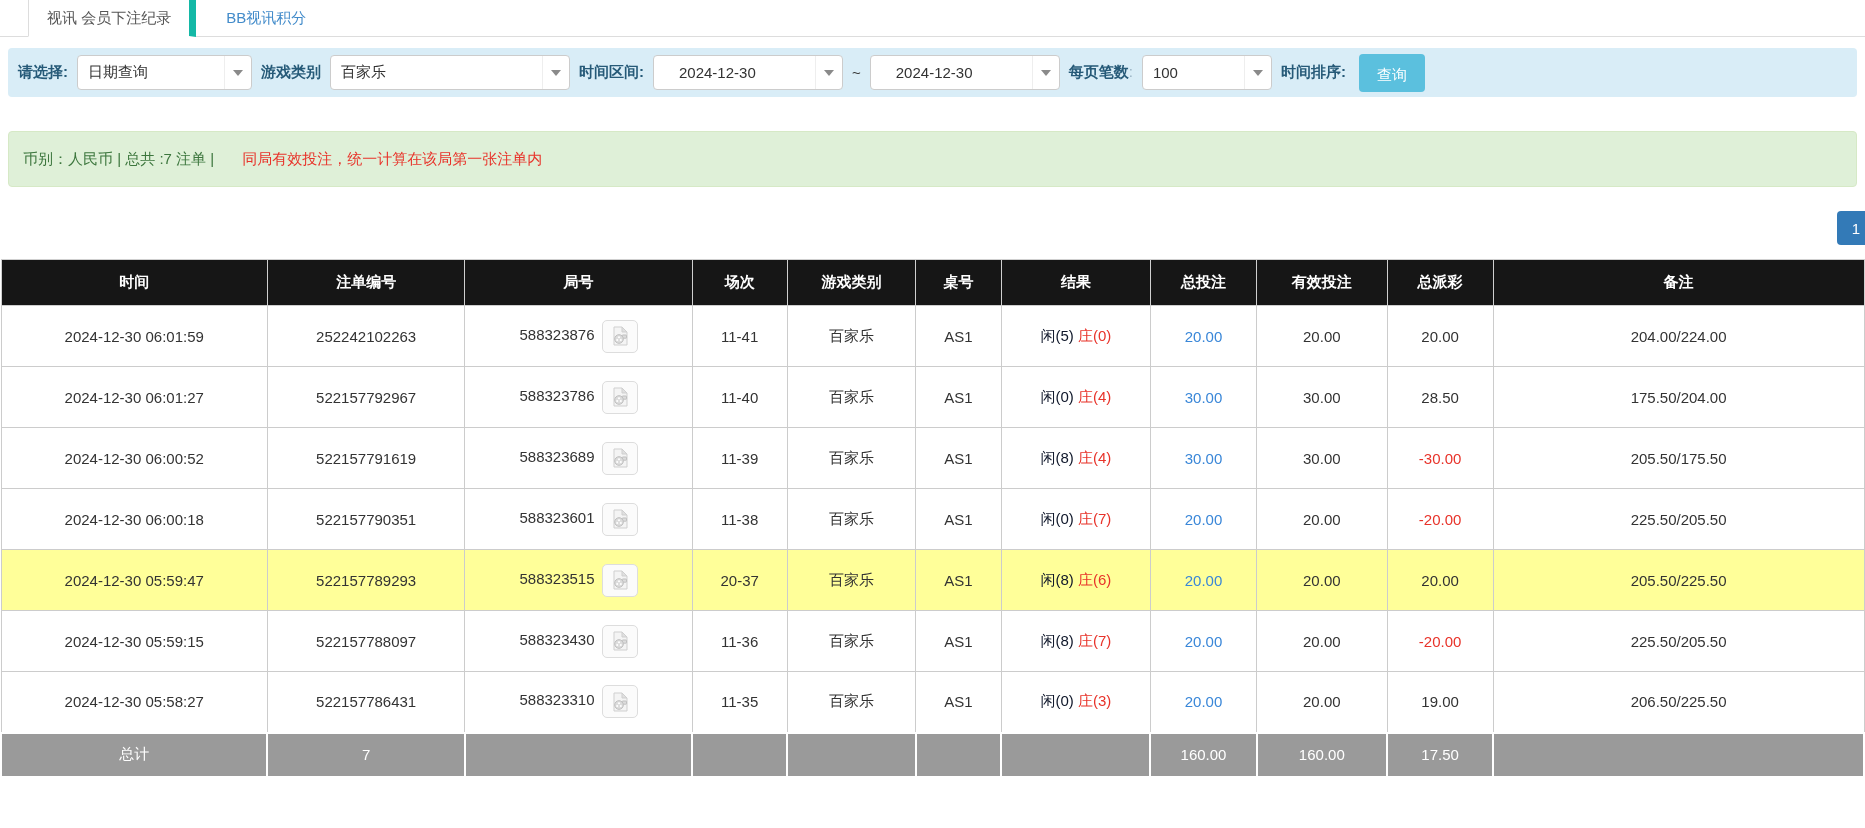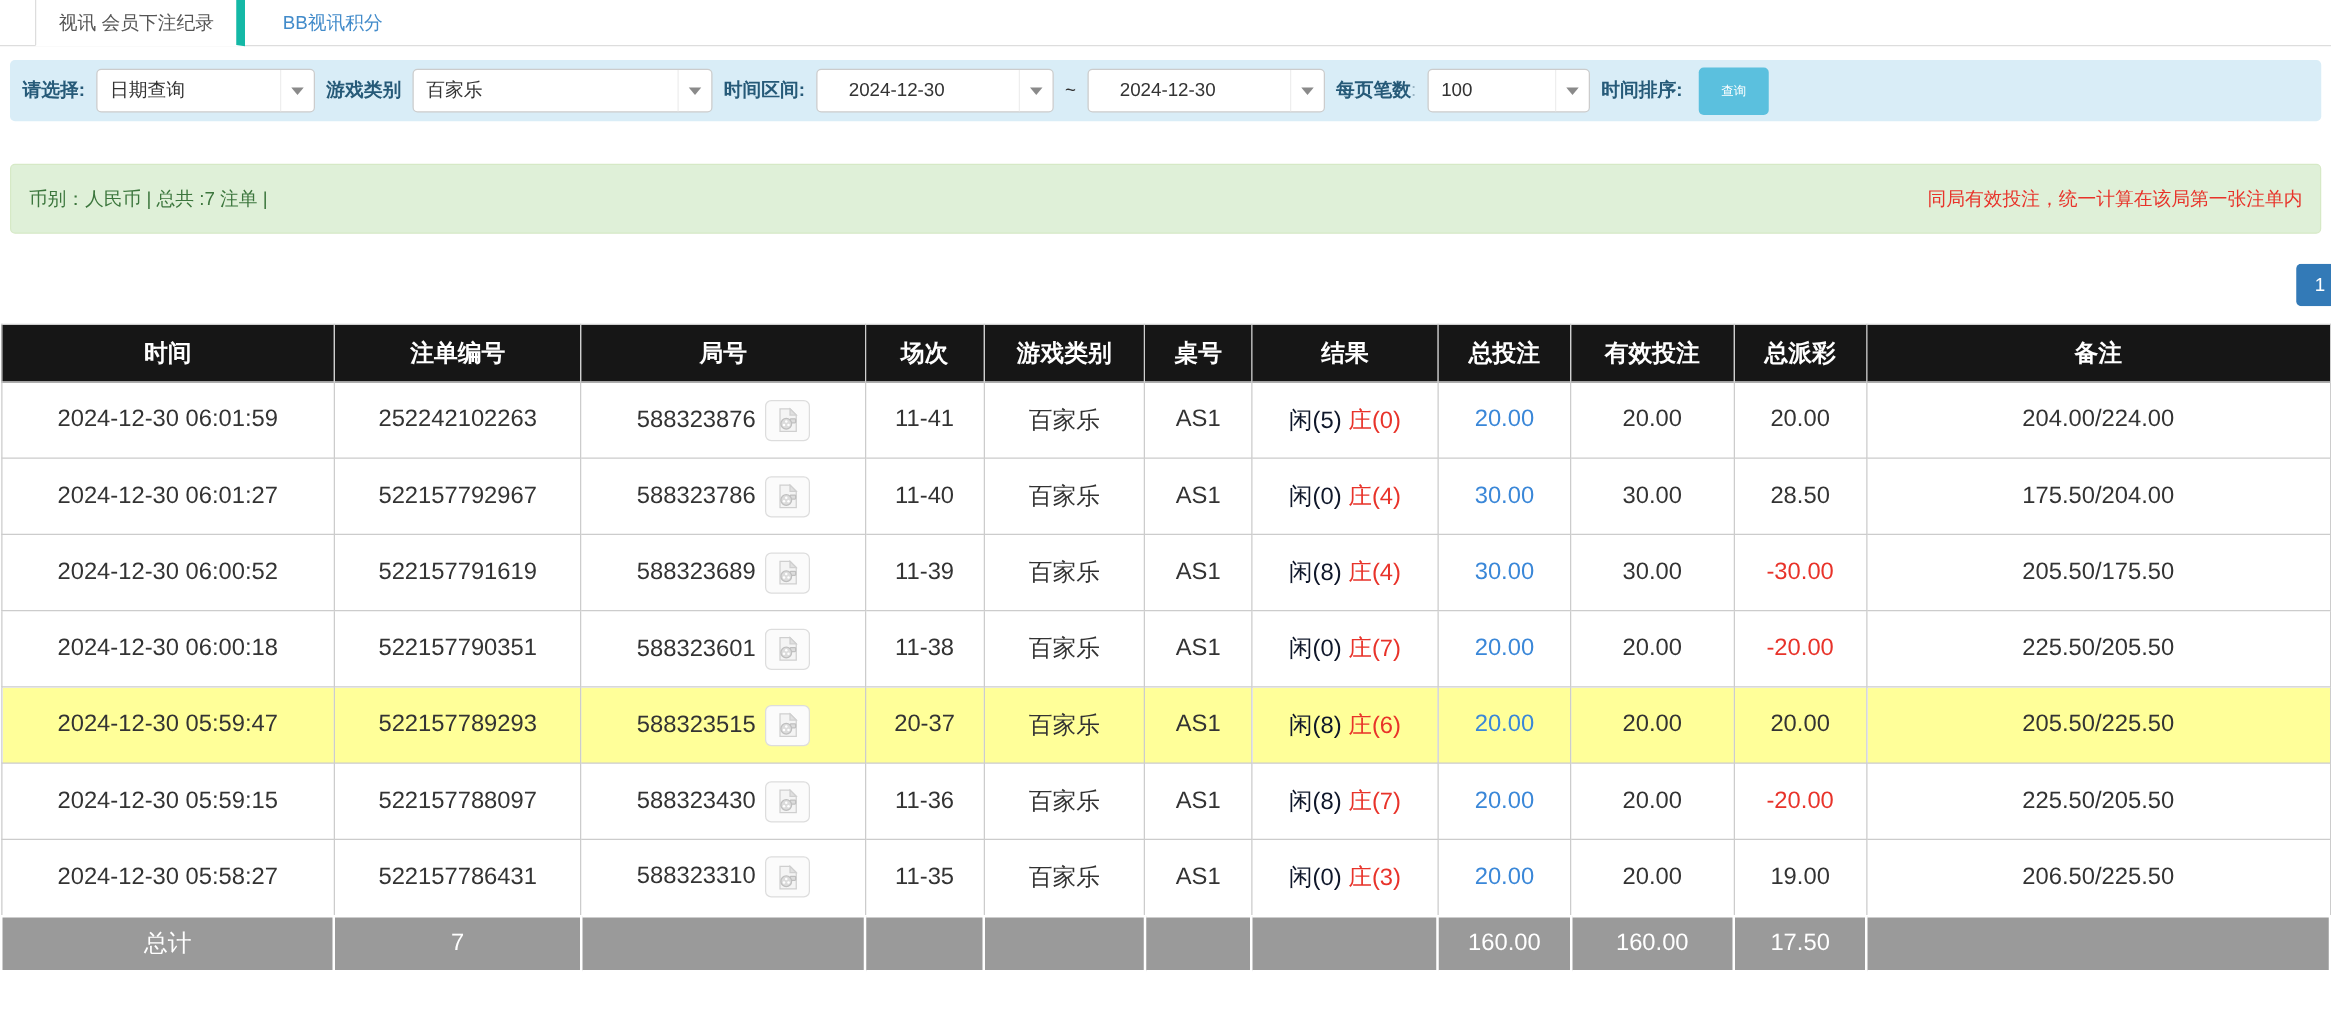--- a/index.html
+++ b/index.html
@@ -34,41 +34,41 @@
   }
   .select .arrow-zone {
     width:27px; height:100%; display:flex; align-items:center; justify-content:center;
     border-left:1px solid #eee;
   }
   .caret { width:0; height:0; border-left:5px solid transparent; border-right:5px solid transparent; border-top:6px solid #8a8a8a; }
   .w175 { width:175px; } .w240 { width:240px; } .w190 { width:190px;padding-left:25px; } .w130 { width:130px; } .w185 { width:185px; }
   .tilde { color:#333; }
   .query-btn {
     background:#5bc0de; color:#fff; border:0; border-radius:4px;
-    height:38px; padding:12px 18px; font-size:10px; cursor:pointer; margin-left:4px;
+    height:38px; padding:12px 18px; font-size:15px; cursor:pointer; margin-left:4px;
   }
 
   
   .summary-bar {
     margin:34px 8px 0 8px; background:#dff0d8; border:1px solid #d6e9c6; border-radius:4px;
-    height:56px; display:flex; align-items:center; justify-content:space-between; padding:0 14px;
+    height:56px; display:flex; align-items:center; padding:0 14px;gap:28px;
   }
   .summary-left { color:#3c763d; }
   .summary-right { color:#e8332a; }
 
   
   .pager { display:flex; justify-content:flex-end; margin-top:24px; height:34px; overflow:hidden; }
   .page-btn {
     background:#337ab7; color:#fff; width:38px; height:34px; margin-right:-10px;
     display:flex; align-items:center; justify-content:center;
     border-radius:4px; font-size:15px; cursor:pointer;
   }
 
   
-  table { width:100%; border-collapse:collapse; table-layout:fixed; margin-top:14px; font-size:19px; }
+  table { width:100%; border-collapse:collapse; table-layout:fixed; margin-top:14px; font-size:15px; }
   thead th {
     background:#161616; color:#fff; font-weight:bold; height:46px;
     border:1px solid #cfcfcf; text-align:center;
   }
   tbody td {
     background:#fff; border:1px solid #ccc; height:61px; text-align:center;
     color:#333; padding:0 4px; overflow:hidden;
   }
   tbody tr.highlight td { background:#ffff99; }
   tfoot td {

